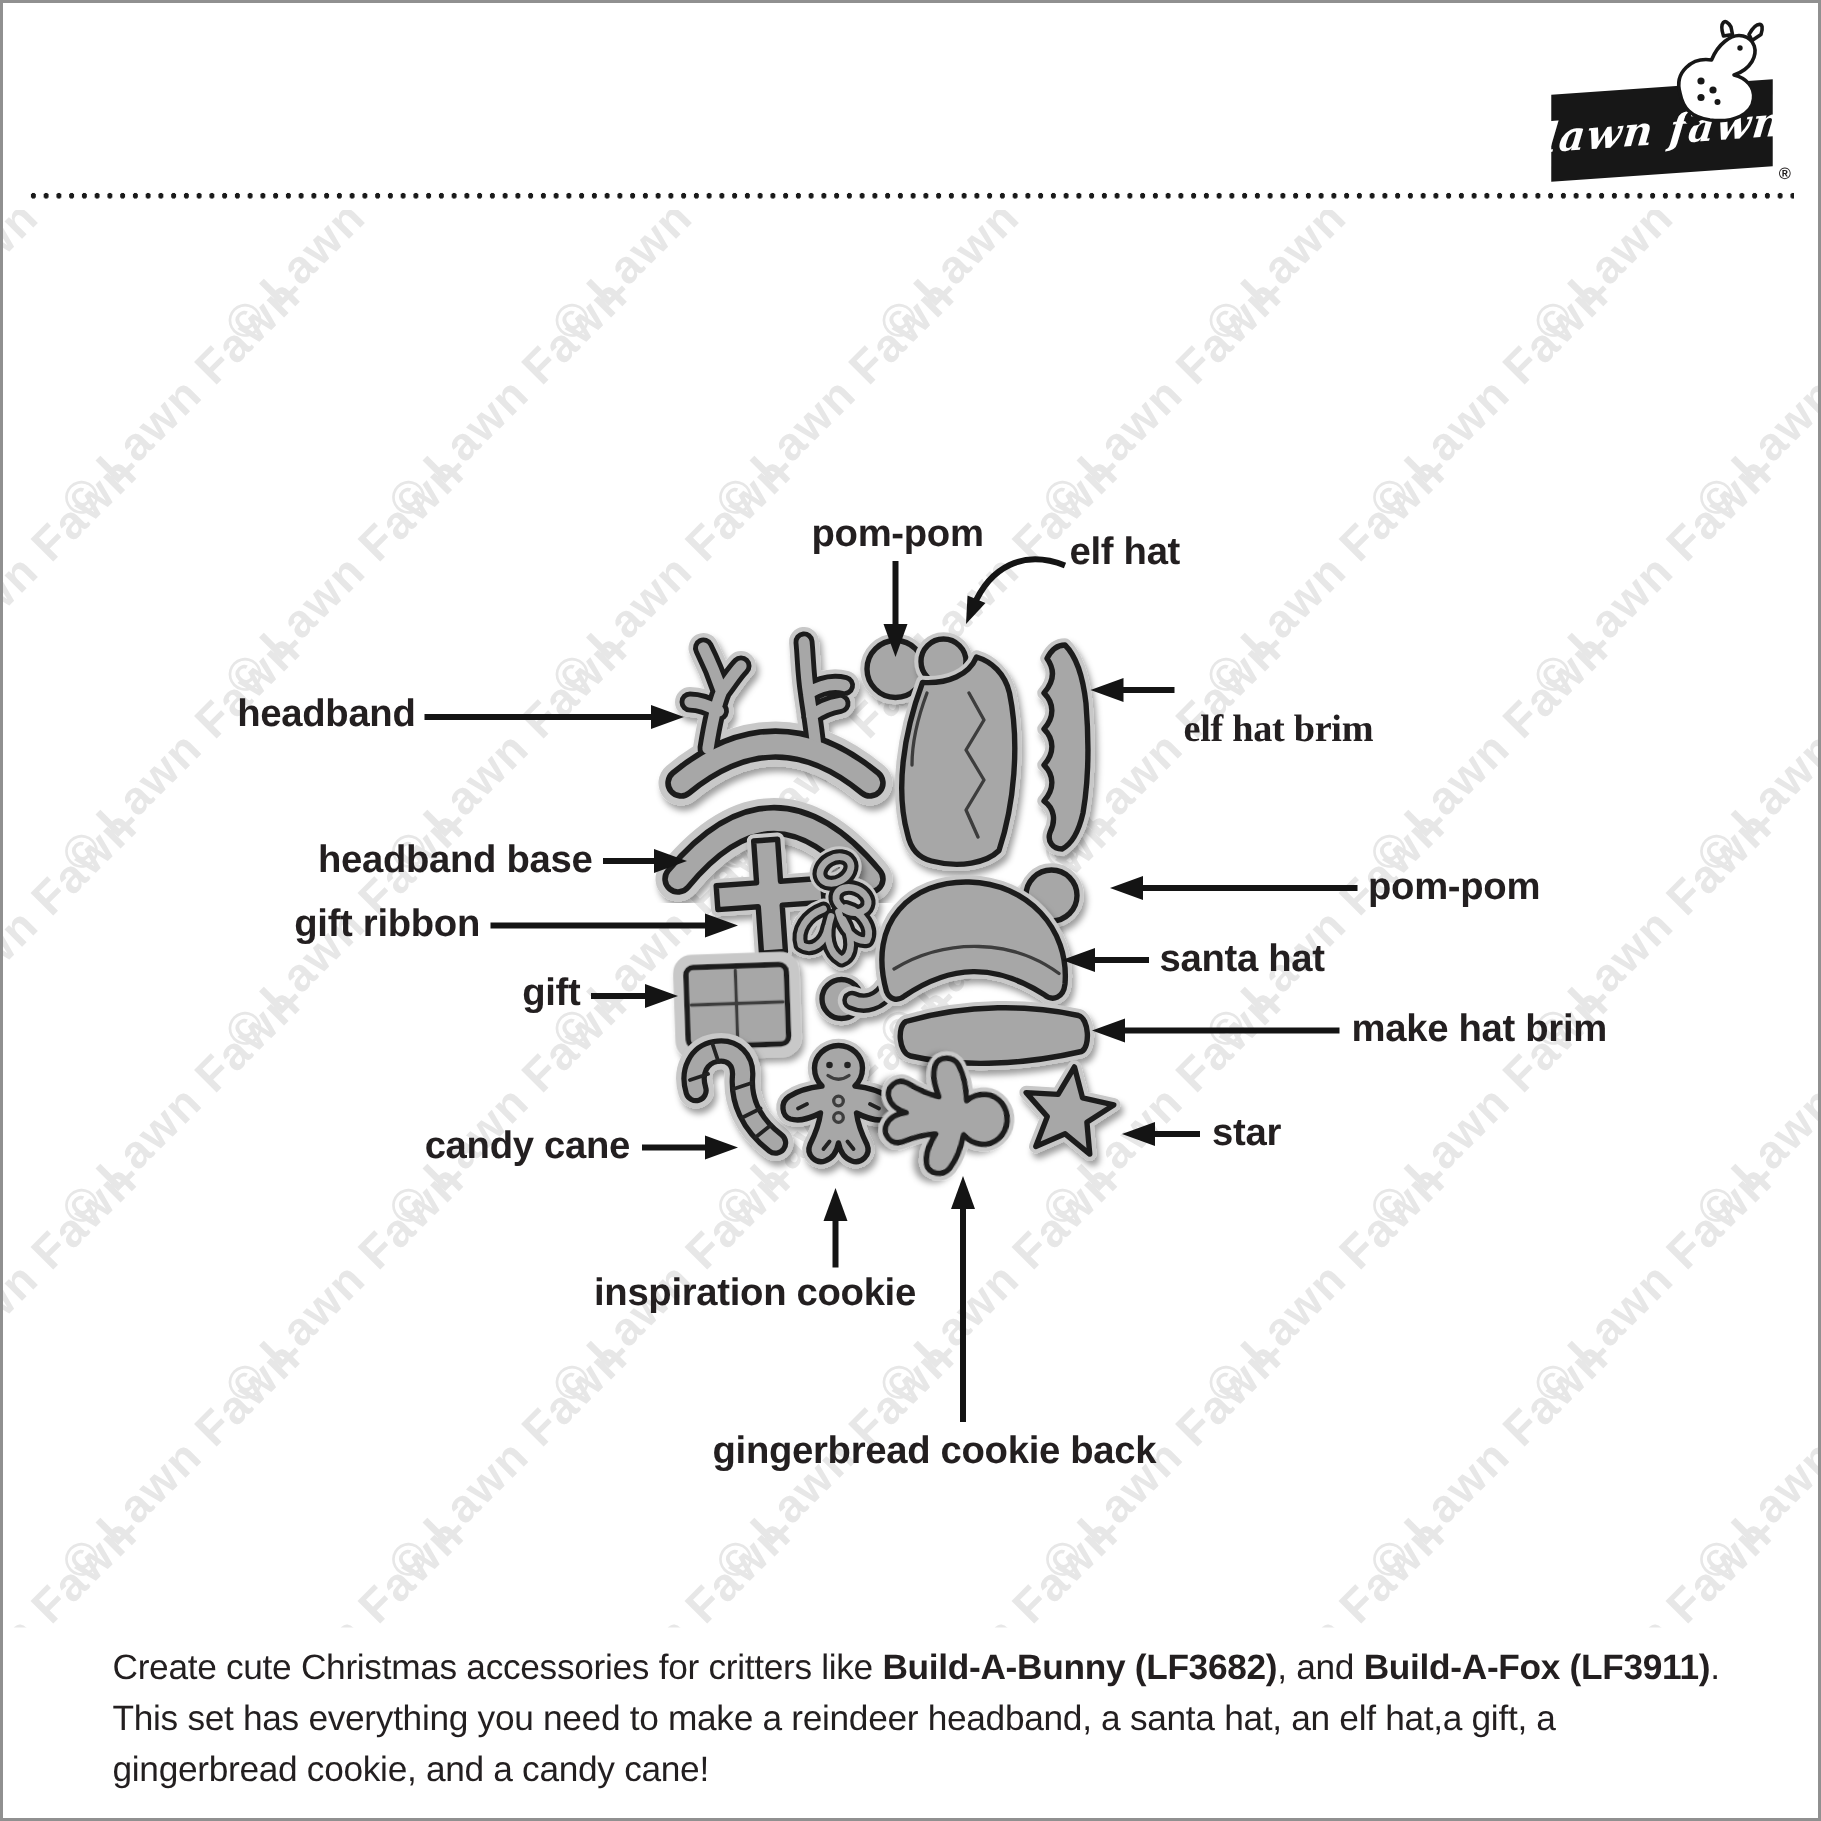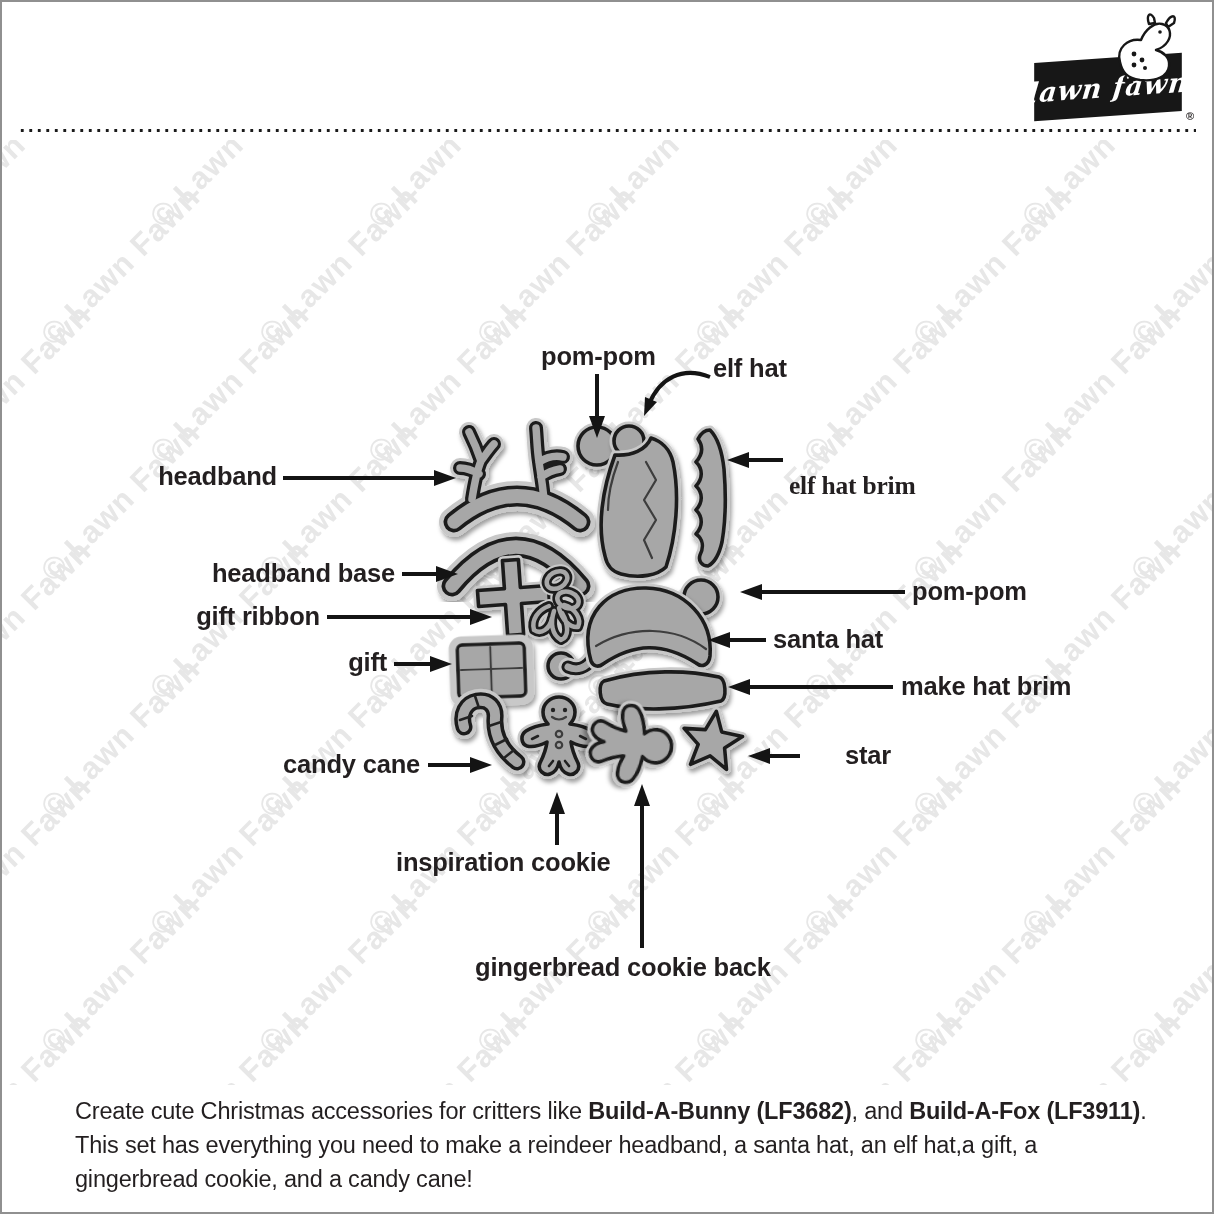--- a/index.html
+++ b/index.html
@@ -336,20 +336,20 @@
   <div class="lbl" style="right:819px; top:559px;">headband base</div>
   <div class="lbl" style="right:894px; top:602px;">gift ribbon</div>
   <div class="lbl" style="right:827px; top:648px;">gift</div>
   <div class="lbl" style="right:794px; top:750px;">candy cane</div>
   <div class="lbl" style="left:541px; top:342px;">pom-pom</div>
   <div class="lbl" style="left:713px; top:354px;">elf hat</div>
   <div class="lbl" style="left:789px; top:471px;font-family:Liberation Serif, serif;">elf hat brim</div>
   <div class="lbl" style="left:912px; top:577px;">pom-pom</div>
   <div class="lbl" style="left:773px; top:625px;">santa hat</div>
   <div class="lbl" style="left:901px; top:672px;">make hat brim</div>
-  <div class="lbl" style="left:808px; top:741px;margin-left:37px;">star</div>
+  <div class="lbl" style="left:808px; top:741px;">star</div>
   <div class="lbl" style="left:396px; top:848px;">inspiration cookie</div>
   <div class="lbl" style="left:475px; top:953px;text-align:right;">gingerbread cookie back</div>
 
   <div class="footer">
     <span>Create cute Christmas accessories for critters like </span><b>Build-A-Bunny (LF3682)</b><span>, and </span><b>Build-A-Fox (LF3911)</b><span>. This set has everything you need to make a reindeer headband, a santa hat, an elf hat,a gift, a gingerbread cookie, and a candy cane!</span>
   </div>
 </div>
 
 </body></html>

